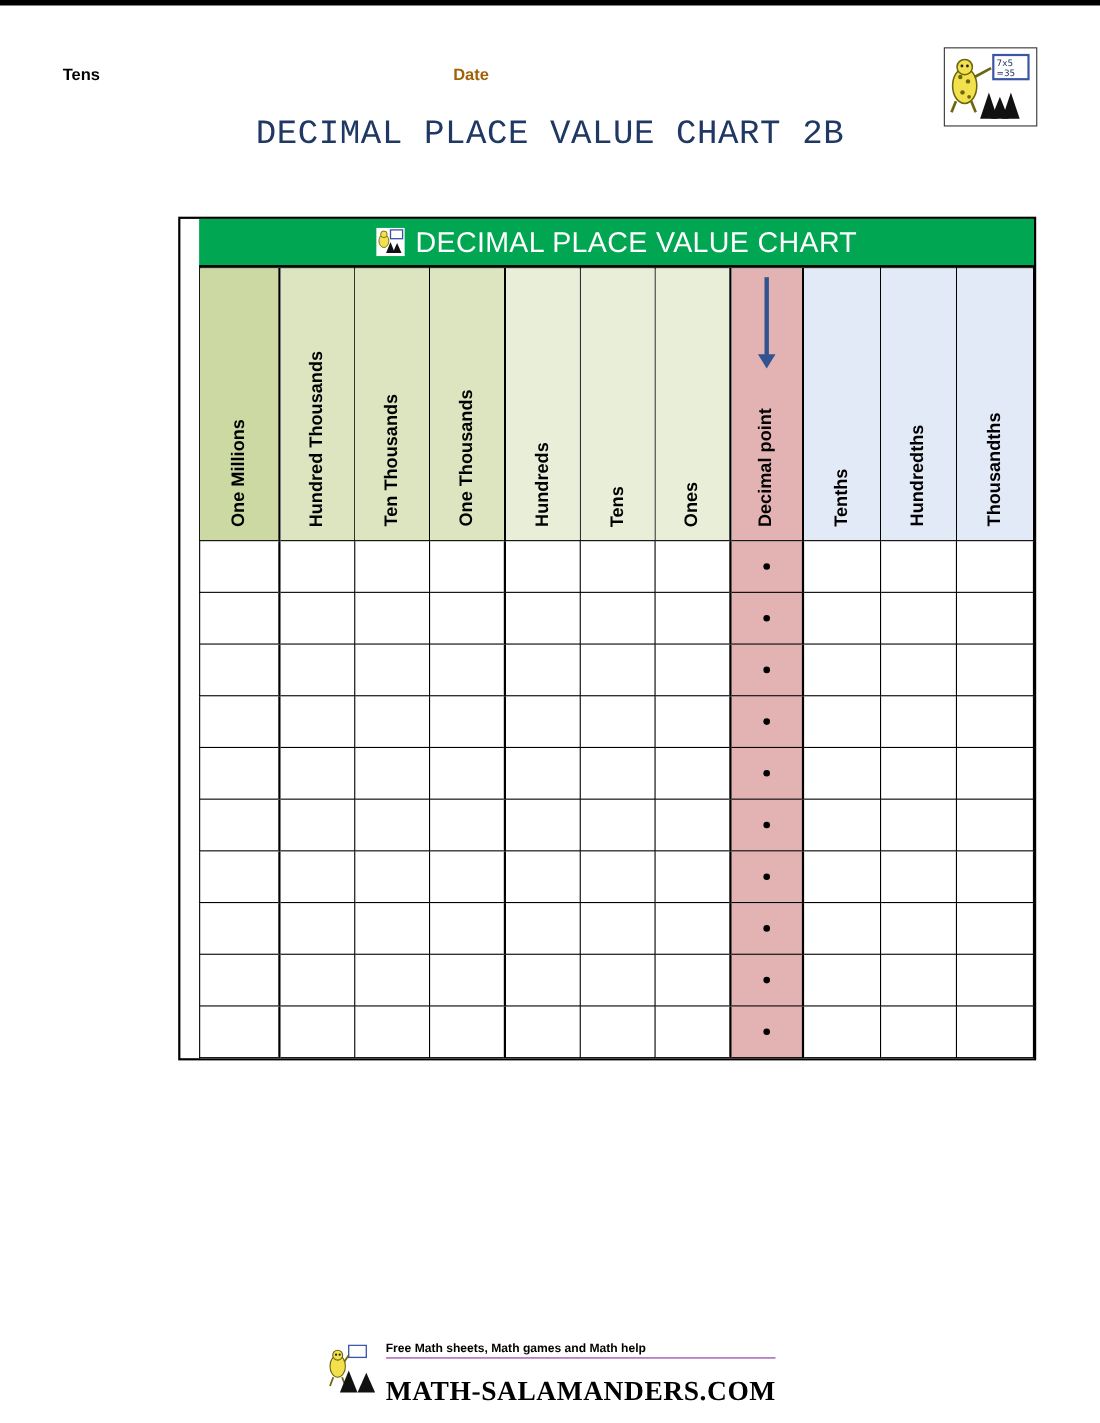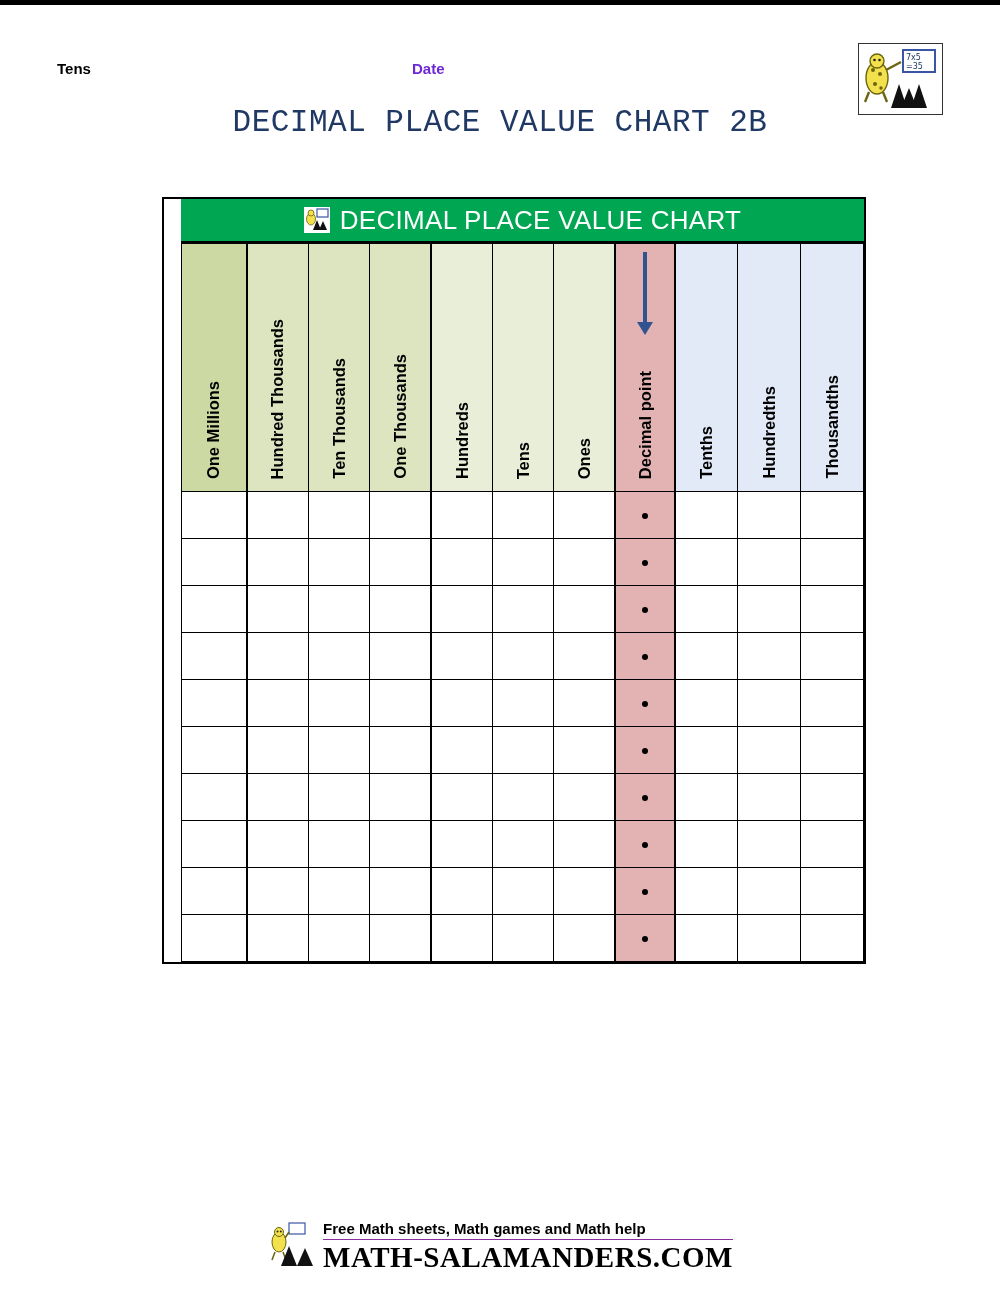--- a/index.html
+++ b/index.html
@@ -50,21 +50,21 @@
     font-weight: bold;
     color: #000;
     font-family: "Liberation Sans", sans-serif;
   }
   .meta-date {
     position: absolute;
     left: 412px;
     top: 0;
     font-size: 15px;
     font-weight: bold;
-    color: #6d28d9;
+    color: #a16207;
     font-family: "Liberation Sans", sans-serif;
   }
 
   
   .logo-box {
     position: absolute;
     left: 858px;
     top: 38px;
     width: 85px;
     height: 72px;
@@ -82,21 +82,21 @@
     font-size: 31px;
     letter-spacing: 0.5px;
     color: #1f3864;
   }
 
   
   .chart-wrap {
     position: absolute;
     left: 162px;
     top: 192px;
-    width: 704px;
+    width: 780px;
     border: 2px solid #000;
     background: #fff;
     padding-left: 17px;
   }
   .chart-title-bar {
     height: 44px;
     background: #00a651;
     border-bottom: 2px solid #000;
     display: flex;
     align-items: center;
@@ -200,37 +200,37 @@
     width: 1000px;
     text-align: center;
   }
   .footer-inner {
     display: inline-block;
     position: relative;
     padding-left: 56px;
   }
   .footer-tag {
     font-family: "Liberation Sans", sans-serif;
-    font-size: 15px;
+    font-size: 11px;
     font-weight: bold;
     color: #000;
     border-bottom: 1px solid #8a2fa0;
     padding-bottom: 2px;
     display: block;
     text-align: left;
   }
   .footer-url {
     font-family: "Liberation Serif", serif;
-    font-size: 29px;
+    font-size: 25px;
     font-weight: bold;
     color: #000;
     letter-spacing: 0.5px;
     display: block;
     text-align: center;
-    margin-top: 1px;
+    margin-top: 17px;
   }
   .footer-logo {
     position: absolute;
     left: 0;
     top: 2px;
     width: 56px;
     height: 46px;
   }
 
   

